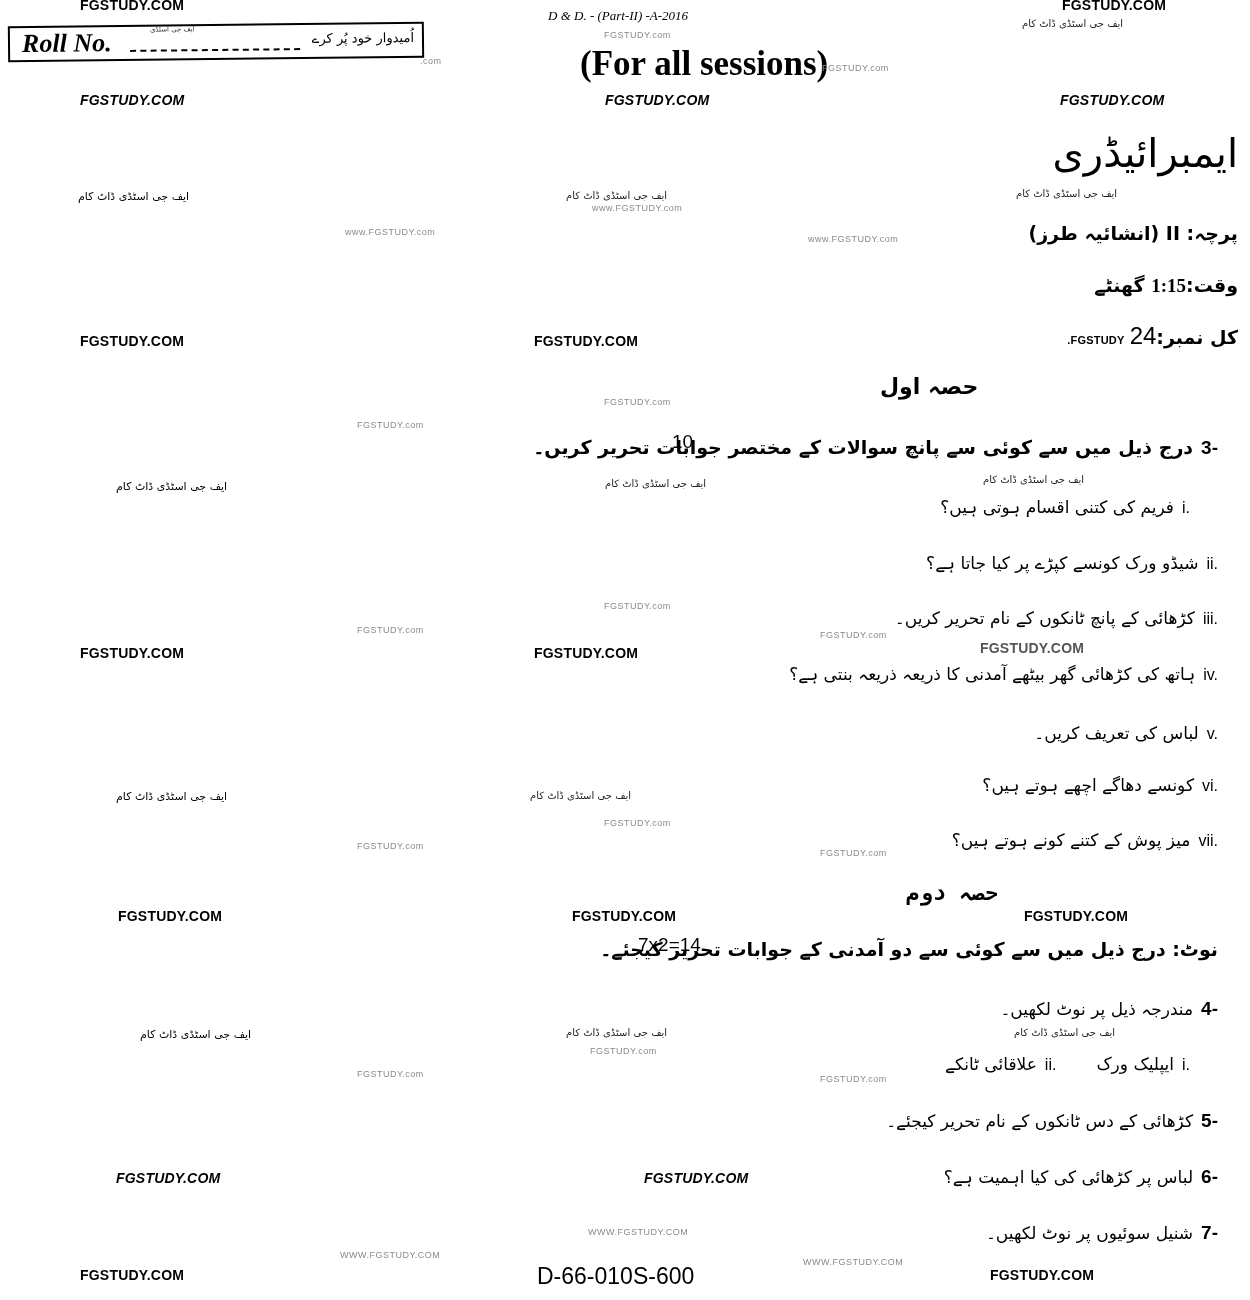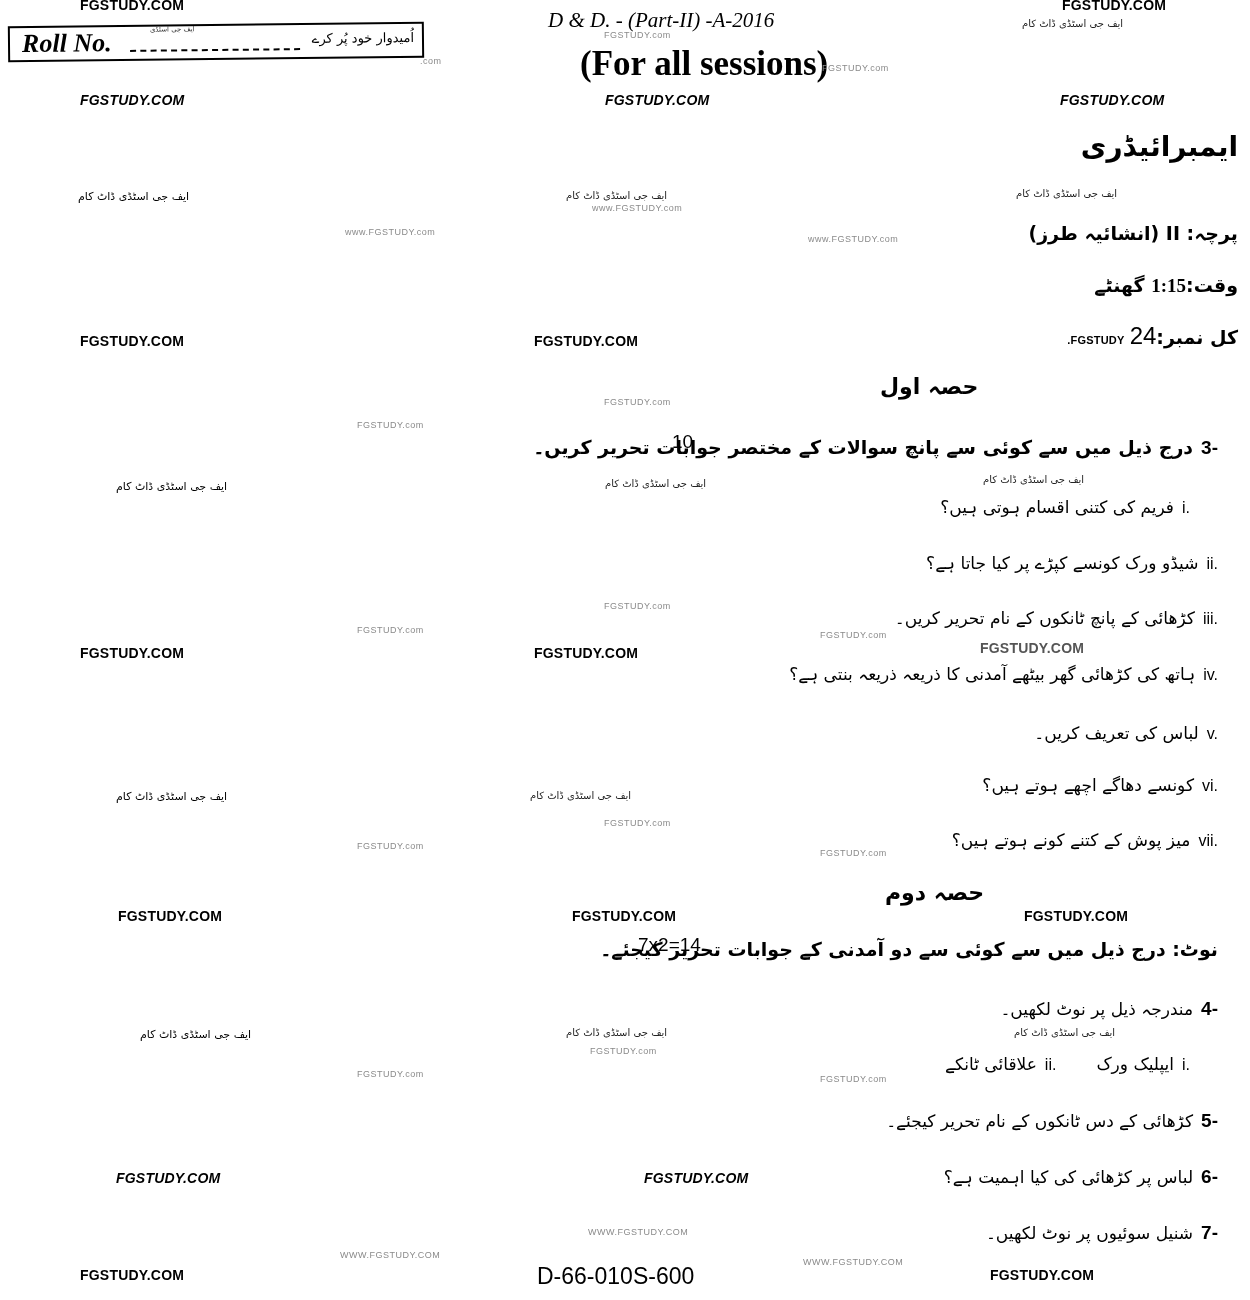--- a/index.html
+++ b/index.html
@@ -9,23 +9,23 @@
   .wm-italic { font-style: italic; }
   .wm-faint { font-family: "Liberation Sans", sans-serif; font-size: 9px; color: #8a8a8a; letter-spacing: 0.5px; }
   .wm-urdu { font-family: "DejaVu Sans", sans-serif; font-size: 11px; direction: rtl; }
   .wm-urdu-faint { font-family: "DejaVu Sans", sans-serif; font-size: 10px; direction: rtl; color: #222; }
   .urdu { direction: rtl; font-family: "DejaVu Sans", sans-serif; }
   .rollbox { border: 2px solid #000; width: 412px; height: 32px; left: 8px; top: 24px; transform: rotate(-0.6deg); }
   .roll-label { font-family: "Liberation Serif", serif; font-weight: bold; font-style: italic; font-size: 26px; left: 12px; top: 1px; }
   .roll-line { left: 120px; top: 23px; width: 170px; border-bottom: 2px dashed #000; }
   .roll-urdu { right: 8px; top: 6px; font-size: 13px; }
   .roll-tiny { left: 140px; top: -1px; font-size: 7px; color: #333; }
-  .code-line { font-family: "Liberation Serif", serif; font-style: italic; font-size: 21px; }
+  .code-line { font-family: "Liberation Serif", serif; font-style: italic; font-size: 13px; }
   .sessions { font-family: "Liberation Serif", serif; font-weight: bold; font-size: 35px; }
-  .subject-title { font-size: 28px; font-weight: bold; direction: rtl; }
+  .subject-title { font-size: 40px; font-weight: normal; direction: rtl; }
   .meta-line { font-size: 19px; font-weight: bold; direction: rtl; }
   .section-head { font-size: 22px; font-weight: bold; direction: rtl; }
   .q-main { font-size: 19px; font-weight: bold; direction: rtl; }
   .q-sub { font-size: 17px; direction: rtl; }
   .q-num { font-family: "Liberation Sans", sans-serif; font-weight: bold; font-size: 19px; }
   .marks { font-family: "Liberation Sans", sans-serif; font-weight: normal; font-size: 19px; }
   .roman { font-family: "Liberation Sans", sans-serif; font-size: 16px; }
   .footer-code { font-family: "Liberation Sans", sans-serif; font-size: 23px; }
   .row { display: flex; flex-direction: row-reverse; align-items: baseline; gap: 8px; }
 </style>
@@ -120,21 +120,21 @@
   <span class="q-sub">کونسے دھاگے اچھے ہوتے ہیں؟</span>
 </div>
 <div class="abs wm-faint" style="left:604px;top:818px;">FGSTUDY.com</div>
 <div class="abs wm-faint" style="left:357px;top:841px;">FGSTUDY.com</div>
 <div class="abs wm-faint" style="left:820px;top:848px;">FGSTUDY.com</div>
 <div class="abs row" style="right:32px;top:830px;">
   <span class="roman">vii.</span>
   <span class="q-sub">میز پوش کے کتنے کونے ہوتے ہیں؟</span>
 </div>
 
-<div class="abs section-head" style="left:885px;top:880px;">حصہ دوم</div>
+<div class="abs section-head" style="left:906px;top:880px;font-family:Liberation Mono, monospace;">حصہ دوم</div>
 <div class="abs wm-bold" style="left:118px;top:908px;">FGSTUDY.COM</div>
 <div class="abs wm-bold" style="left:572px;top:908px;">FGSTUDY.COM</div>
 <div class="abs wm-bold" style="left:1024px;top:908px;">FGSTUDY.COM</div>
 
 <div class="abs marks" style="left:638px;top:934px;">7x2=14</div>
 <div class="abs q-main" style="right:32px;top:938px;">نوٹ: درج ذیل میں سے کوئی سے دو آمدنی کے جوابات تحریر کیجئے۔</div>
 
 <div class="abs row" style="right:32px;top:998px;">
   <span class="q-num">4-</span>
   <span class="q-sub">مندرجہ ذیل پر نوٹ لکھیں۔</span>

